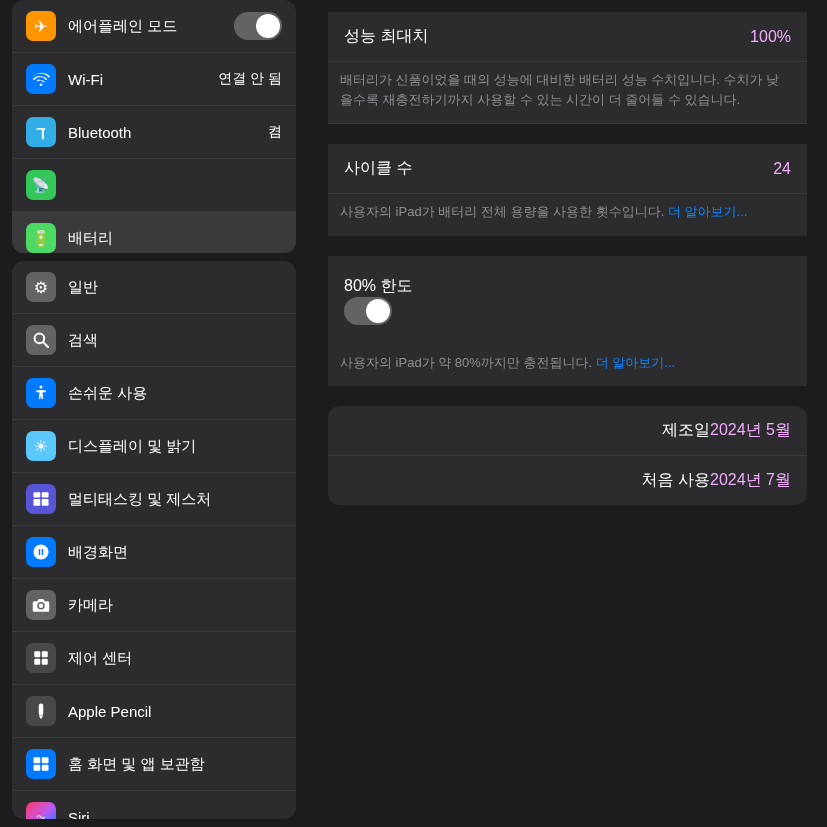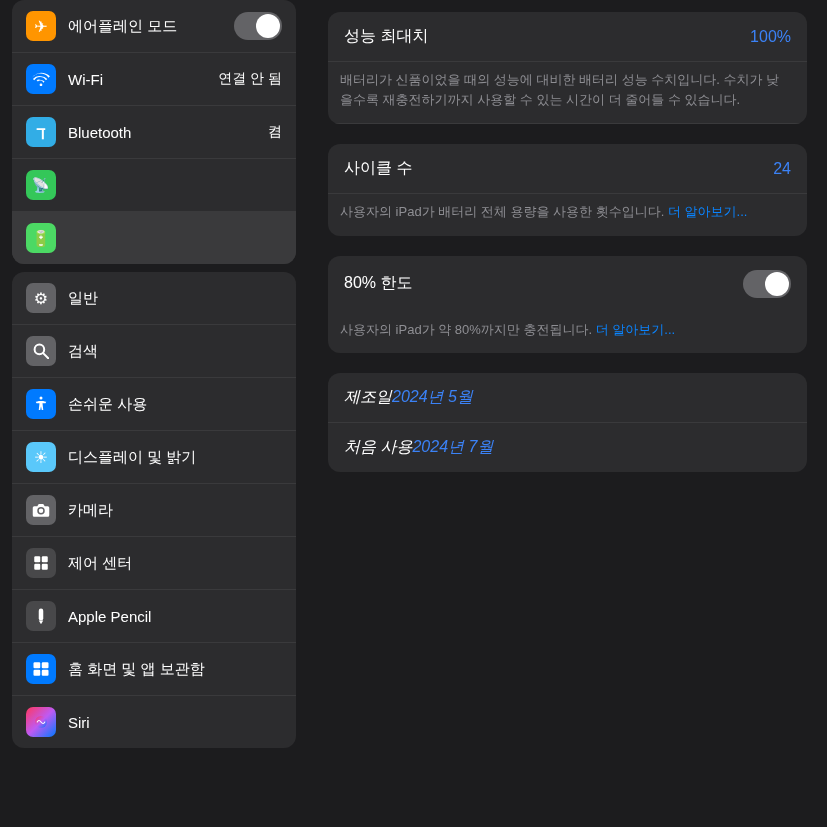--- a/index.html
+++ b/index.html
@@ -116,21 +116,21 @@
       padding: 0 0 0 0;
       overflow-y: auto;
     }
 
     .content-inner {
       padding: 12px 20px;
     }
 
     .setting-row {
       background: #2c2c2e;
-      border-radius: 12px;
+      border-radius: 0;
       margin-bottom: 20px;
       overflow: hidden;
     }
 
     .setting-row-item {
       display: flex;
       align-items: center;
       justify-content: space-between;
       padding: 14px 16px;
       border-bottom: 0.5px solid #3a3a3c;
@@ -139,41 +139,42 @@
       border-bottom: none;
     }
 
     .setting-label {
       font-size: 16px;
       color: #fff;
     }
 
     .setting-value {
       font-size: 16px;
-      color: #3b82f6;
+      color: #f0abfc;
     }
 
     .setting-desc {
       font-size: 13px;
       color: #8e8e93;
       line-height: 1.5;
       padding: 8px 16px 14px 12px;
       border-bottom: 0.5px solid #3a3a3c;
     }
 
     .setting-desc a {
       color: #0a84ff;
       text-decoration: none;
     }
 
     .toggle-row {
       display: flex;
-      align-items: center;
+      align-items: flex-start;
       justify-content: space-between;
-      padding: 14px 16px;
+      padding: 20px 16px;
+      flex-direction: column;
     }
 
     .toggle-on {
       width: 48px;
       height: 28px;
       background: #636366;
       border-radius: 14px;
       position: relative;
       flex-shrink: 0;
     }
@@ -190,24 +191,23 @@
     .manufacture-section {
       background: #2c2c2e;
       border-radius: 12px;
       margin-bottom: 20px;
       overflow: hidden;
     }
 
     .manufacture-row {
       display: flex;
       align-items: center;
-      justify-content: flex-start;
+      justify-content: flex-end;
       padding: 14px 16px;
       border-bottom: 0.5px solid #3a3a3c;
-      font-style: italic;
     }
     .manufacture-row:last-child {
       border-bottom: none;
     }
   </style>
 </head>
 <body>
 
 <div class="sidebar">
 
@@ -236,20 +236,21 @@
       <span class="item-label">Bluetooth</span>
       <span class="item-value">켬</span>
     </div>
 
     <div class="sidebar-item">
       <div class="icon-wrap icon-green" style="font-size:14px;">📡</div>
     </div>
 
     <div class="sidebar-item active">
       <div class="icon-wrap" style="background:#4cd964;font-size:16px;">🔋</div>
+      <span class="item-label">배터리</span>
     </div>
   </div>
 
   <div class="sidebar-mid-group">
 
     <div class="sidebar-item">
       <div class="icon-wrap icon-gray">⚙</div>
       <span class="item-label">일반</span>
     </div>
 
@@ -271,21 +272,40 @@
         </svg>
       </div>
       <span class="item-label">손쉬운 사용</span>
     </div>
 
     <div class="sidebar-item">
       <div class="icon-wrap icon-teal">☀</div>
       <span class="item-label">디스플레이 및 밝기</span>
     </div>
 
-
+    <div class="sidebar-item">
+      <div class="icon-wrap icon-indigo" style="font-size:12px;">
+        <svg width="18" height="18" viewBox="0 0 24 24" fill="white">
+          <rect x="2" y="3" width="9" height="7" rx="1"></rect>
+          <rect x="13" y="3" width="9" height="7" rx="1"></rect>
+          <rect x="2" y="12" width="9" height="9" rx="1"></rect>
+          <rect x="13" y="12" width="9" height="9" rx="1"></rect>
+        </svg>
+      </div>
+      <span class="item-label">멀티태스킹 및 제스처</span>
+    </div>
+
+    <div class="sidebar-item">
+      <div class="icon-wrap icon-blue">
+        <svg width="18" height="18" viewBox="0 0 24 24" fill="white">
+          <path d="M12 2C6.48 2 2 6.48 2 12s4.48 10 10 10 10-4.48 10-10S17.52 2 12 2zm-1 14H9V8h2v8zm4 0h-2V8h2v8z"></path>
+        </svg>
+      </div>
+      <span class="item-label">배경화면</span>
+    </div>
 
     <div class="sidebar-item">
       <div class="icon-wrap icon-camera">
         <svg width="18" height="16" viewBox="0 0 24 20" fill="white">
           <path d="M9 2L7 5H3a2 2 0 00-2 2v10a2 2 0 002 2h18a2 2 0 002-2V7a2 2 0 00-2-2h-4l-2-3H9zm3 4a5 5 0 110 10A5 5 0 0112 6zm0 2a3 3 0 100 6 3 3 0 000-6z"></path>
         </svg>
       </div>
       <span class="item-label">카메라</span>
     </div>
 

